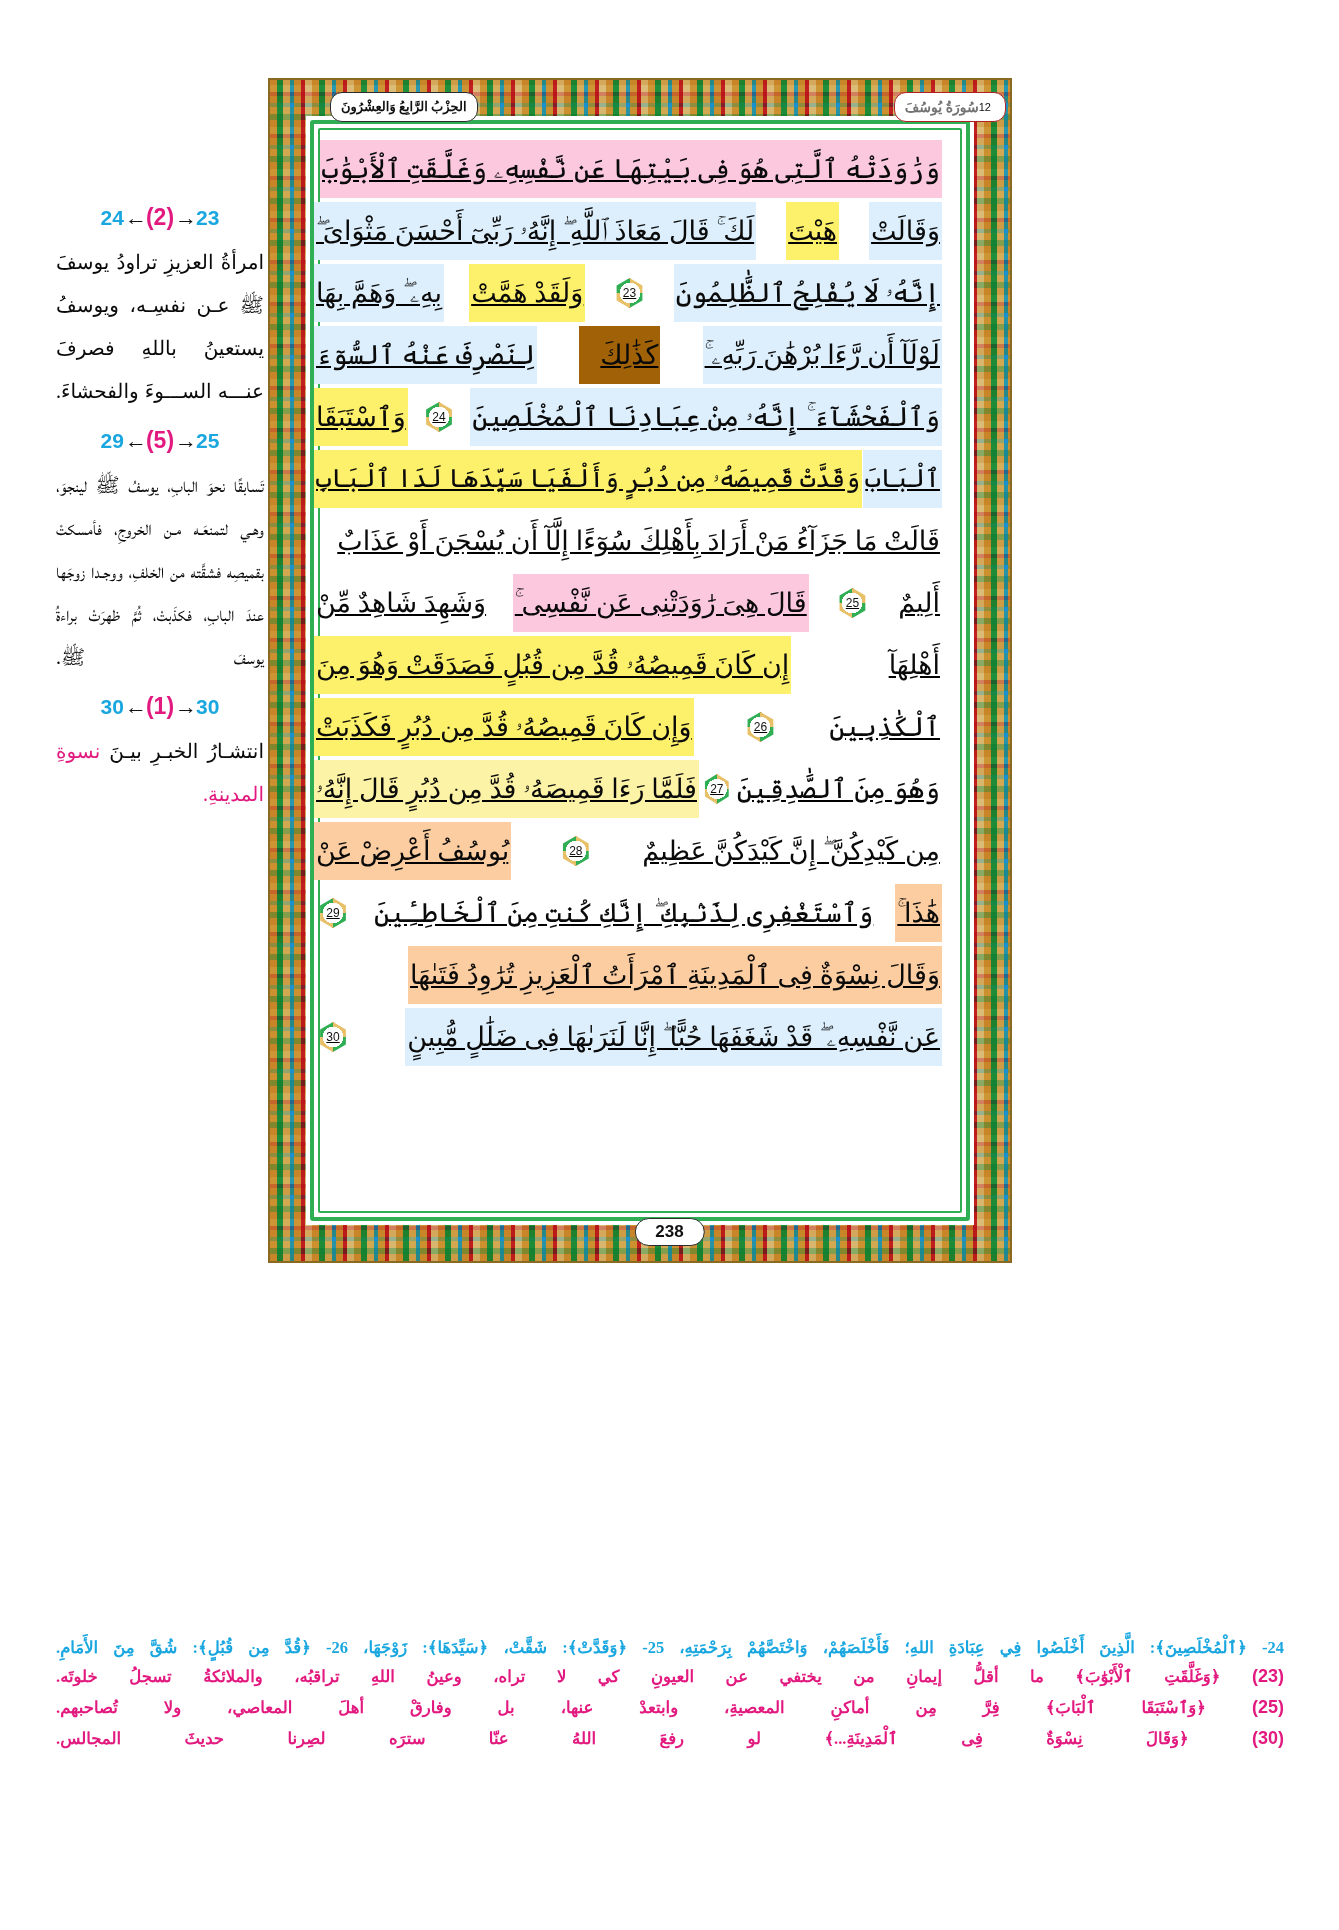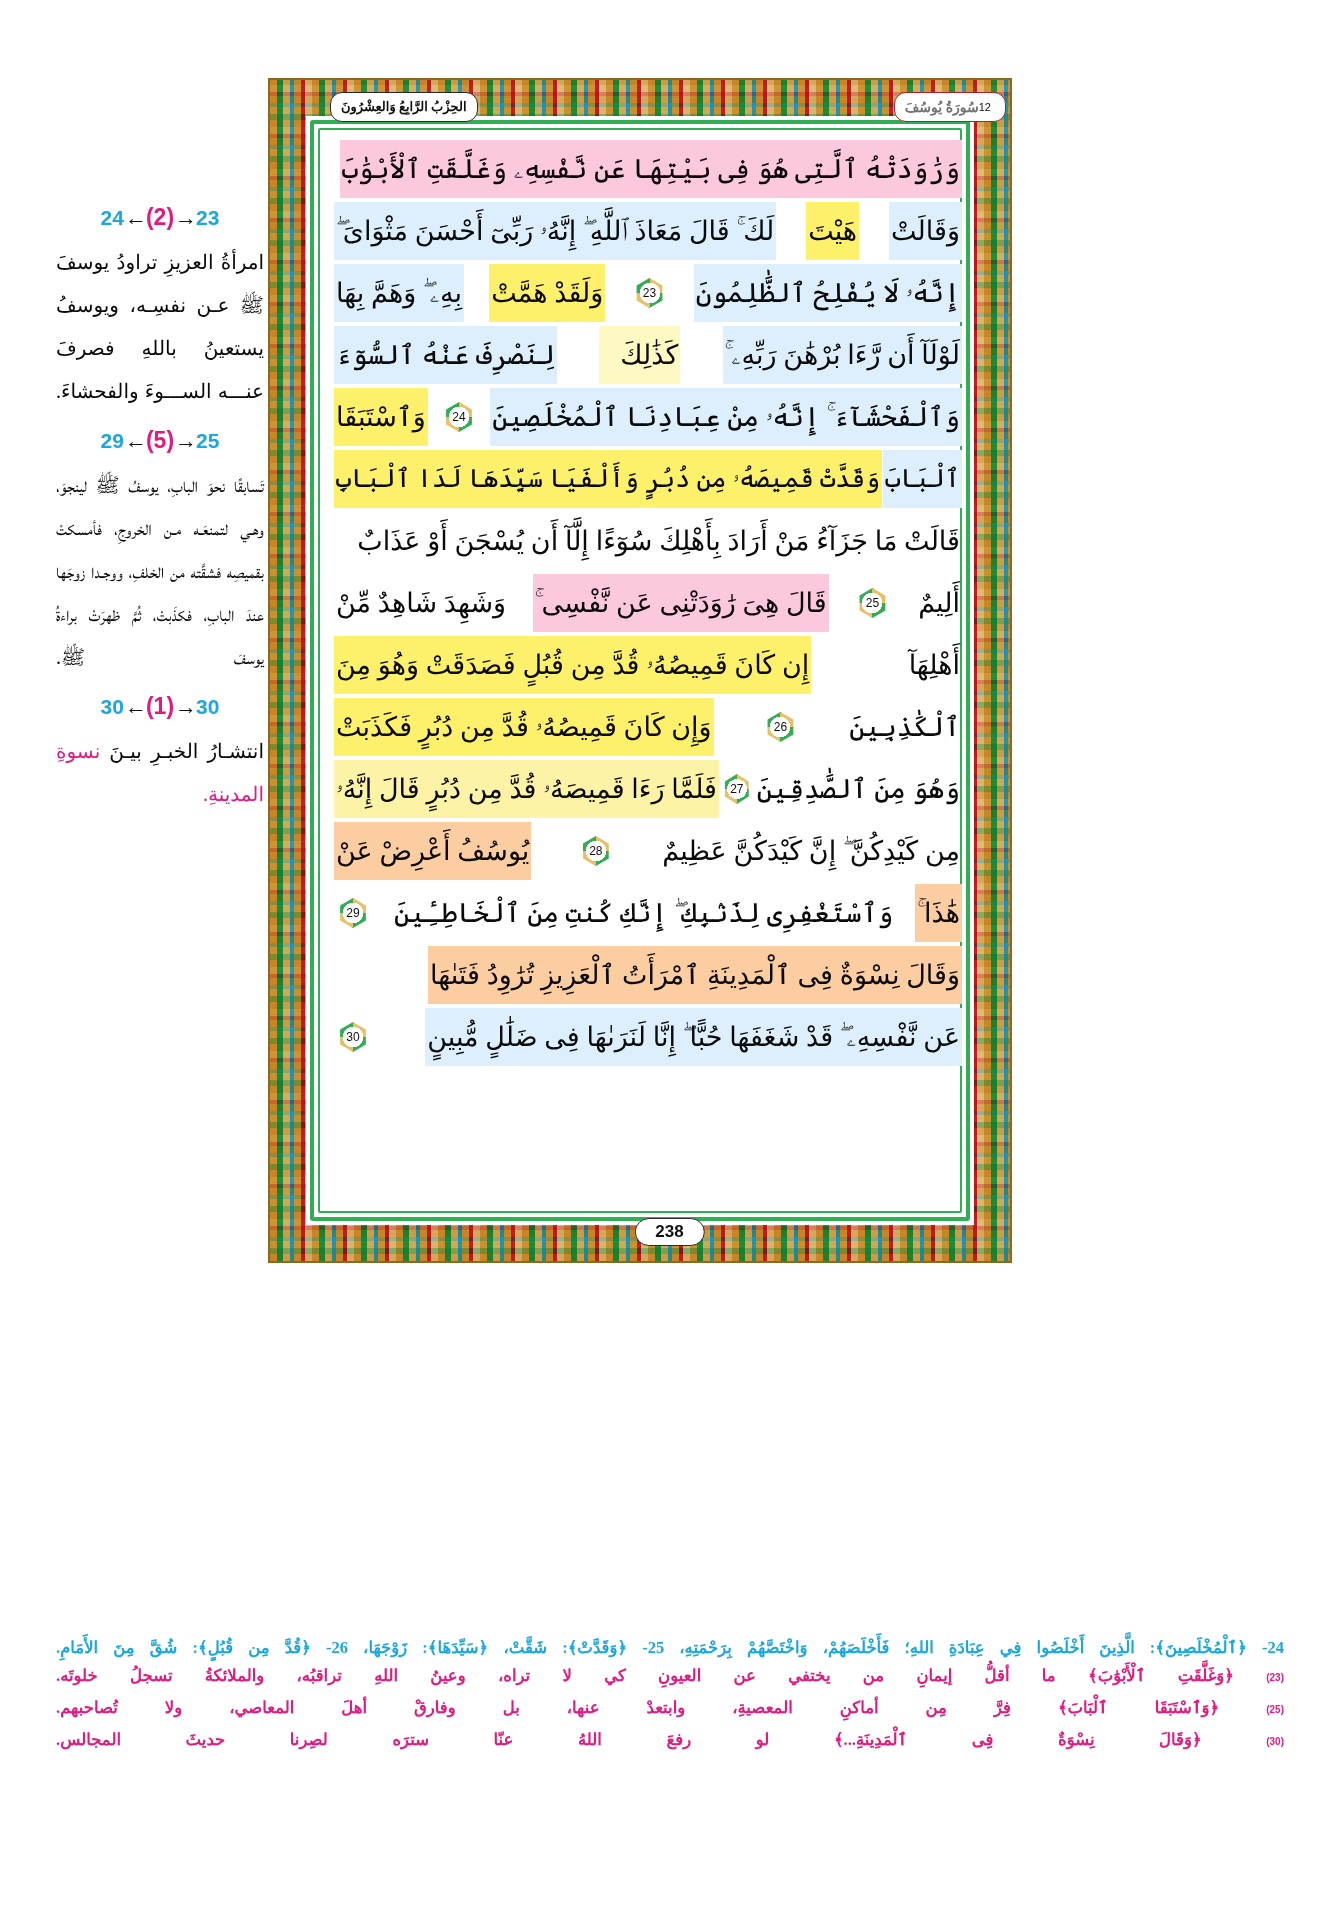--- a/index.html
+++ b/index.html
@@ -87,24 +87,25 @@
   #surah-cart{ right:333px; top:92px; border-color:#b02028; }
   #surah-cart .t{ font-size:14px; color:#737373; font-weight:600;}
   #surah-cart .num{
     font-size:11px; color:#111; margin-right:4px;
     font-family:"Liberation Sans",sans-serif;
   }
 
   
   #body-text{
     position:absolute;
-    left:328px; top:132px; width:640px; height:1078px;
+    left:308px; top:132px; width:640px; height:1078px;
     z-index:4;
     direction:rtl;
     padding:6px 6px 0 6px;
+    text-decoration:underline;
   }
   .line{
     position:relative;
     height:62px;
     display:flex; align-items:center; justify-content:stretch;
     overflow:hidden;
     white-space:nowrap;
   }
   .seg{
     display:inline-block;
@@ -118,21 +119,21 @@
   .line-inner{
     display:flex; align-items:center; width:100%;
     justify-content:space-between;
   }
 
   
   .hl-pink   { background:#fbc8de; }
   .hl-blue   { background:#ddeffc; }
   .hl-yellow { background:#fdf06a; }
   .hl-yellow2{ background:#fdf3a6; }
-  .hl-green  { background:#fef9c3;padding-left:21px; }
+  .hl-green  { background:#a16207;padding-left:21px; }
   .hl-orange { background:#fbcda0; }
   .hl-none   { background:transparent; }
 
   
   .ayah{
     display:inline-flex; align-items:center; justify-content:center;
     width:30px; height:30px; margin:0 4px;
     font-family:"Liberation Sans",sans-serif;
     font-size:12px; color:#111;
     background:
@@ -195,21 +196,21 @@
     font-weight:600;
     text-align:justify; text-align-last:justify;
   }
   .fn-red{
     font-family:"Liberation Serif","DejaVu Serif",serif;
     color:#e2197f; font-size:16.5px; line-height:30px;
     font-weight:600;
     text-align:justify; text-align-last:justify;
     margin-top:4px;
   }
-  .fn-red .idx{ font-family:"Liberation Sans",sans-serif; font-size:10px;}
+  .fn-red .idx{ font-family:"Liberation Sans",sans-serif; font-size:18px;}
 
   
   .fn-row{ margin:0; }
 </style>
 </head>
 <body>
 
 <div id="page">
 
   <div class="frame"></div>

